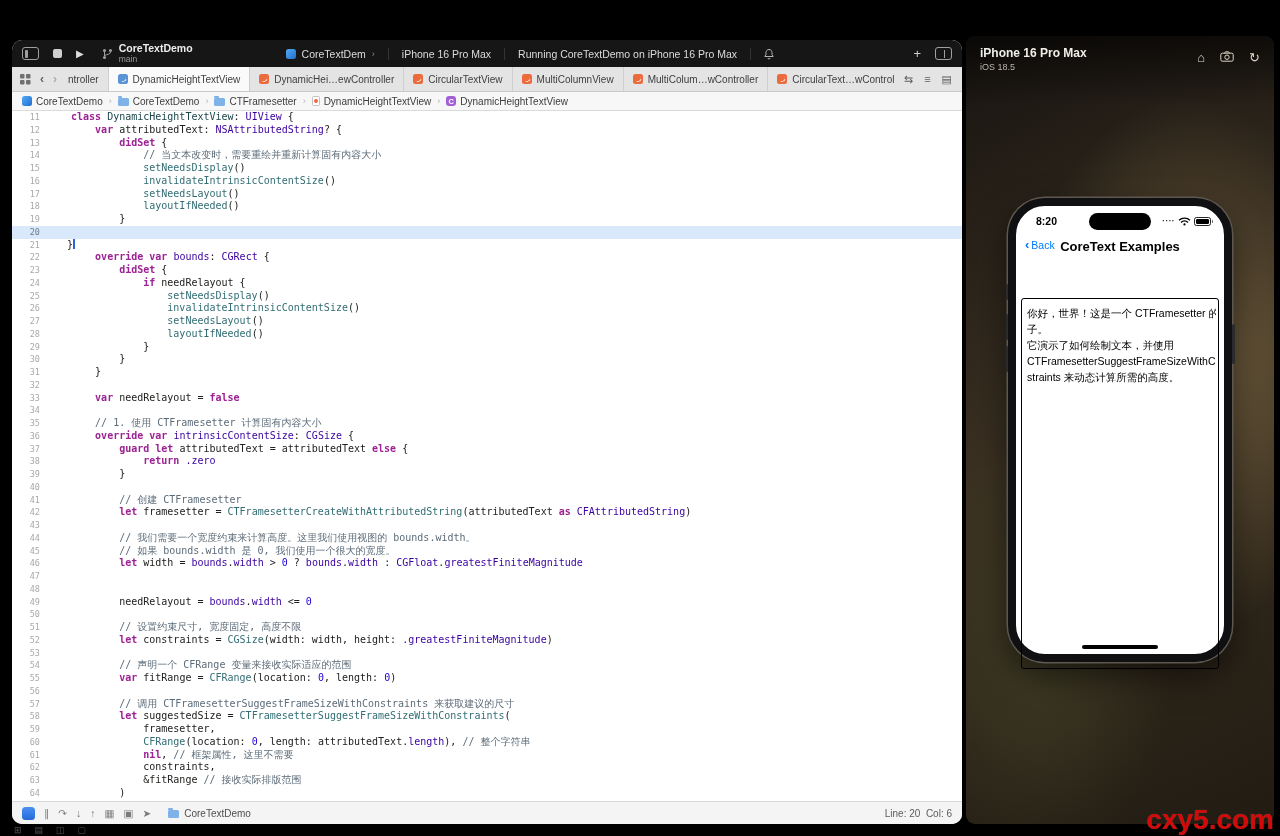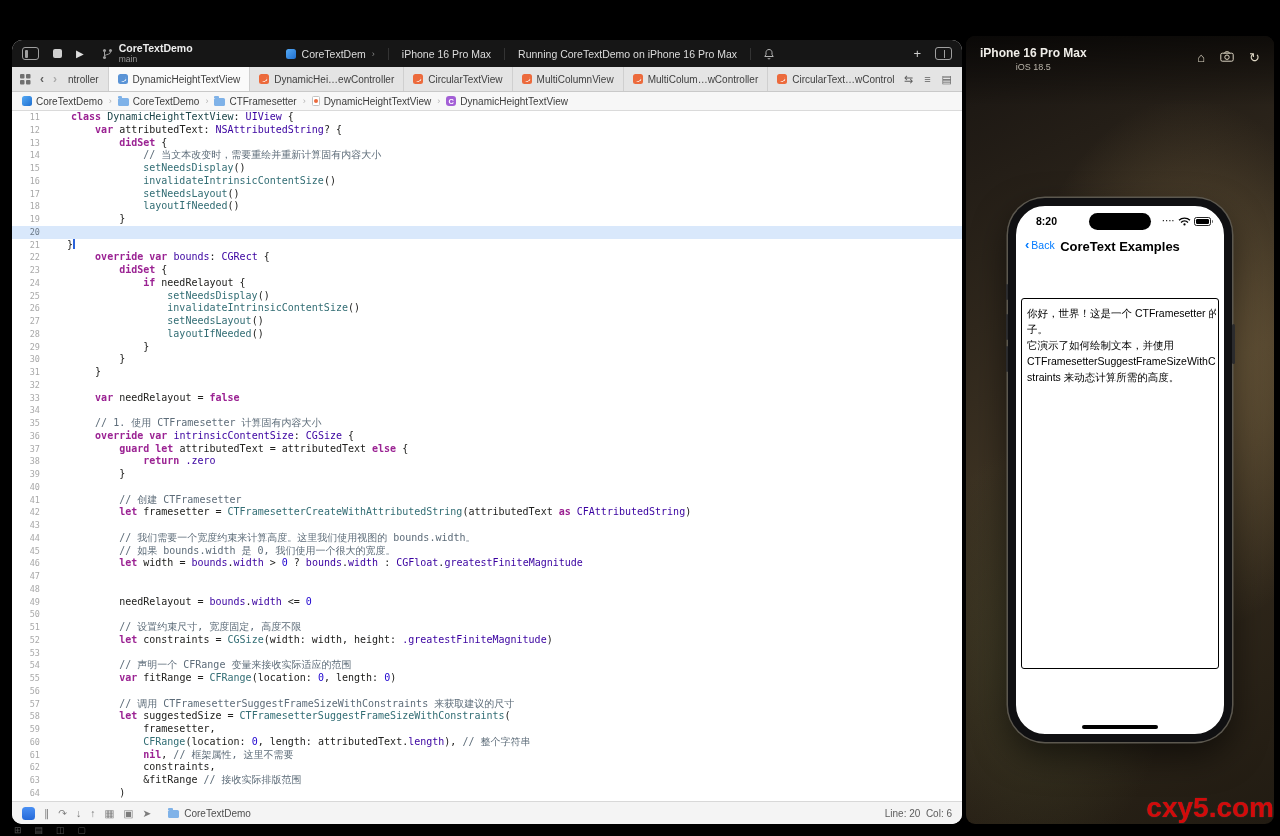--- a/index.html
+++ b/index.html
@@ -83,45 +83,45 @@
 
   
   .simpanel{position:absolute;left:966px;top:36px;width:308px;height:788px;border-radius:9px;overflow:hidden;
     background:
       radial-gradient(90% 55% at 72% 42%, rgba(171,142,92,.5), rgba(0,0,0,0) 62%),
       radial-gradient(70% 45% at 25% 78%, rgba(96,104,60,.3), rgba(0,0,0,0) 60%),
       linear-gradient(155deg,#181411 0%,#3b3122 48%,#211b12 100%);}
   .sim-head{position:absolute;top:0;left:0;right:0;height:70px;background:linear-gradient(180deg,rgba(0,0,0,.6),rgba(0,0,0,0));
             padding:10px 14px 0;display:flex;justify-content:space-between;align-items:flex-start;box-sizing:border-box;}
   .sim-dev{color:#f0eee9;font-size:12px;font-weight:700;}
-  .sim-os{color:#b9b4aa;font-size:9px;margin-top:2px;text-align:center;}
+  .sim-os{color:#b9b4aa;font-size:9px;margin-top:2px;}
   .sim-icons{display:flex;gap:15px;align-items:center;color:#ddd6c4;font-size:13px;margin-top:4px;}
 
-  .phone{position:absolute;left:42px;top:162px;width:224px;height:544px;box-sizing:border-box;background:#fff;
+  .phone{position:absolute;left:42px;top:162px;width:224px;height:464px;box-sizing:border-box;background:#fff;
          border:8px solid #101012;border-radius:37px;box-shadow:0 0 0 1.5px #5c584f, 0 14px 34px rgba(0,0,0,.55);}
   .sbtn{position:absolute;width:2.5px;background:#2b2b2d;border-radius:2px;}
   .island{position:absolute;top:7px;left:50%;transform:translateX(-50%);width:62px;height:17px;border-radius:9px;background:#000;}
   .ptime{position:absolute;top:9px;left:20px;font-size:10.5px;font-weight:700;color:#000;}
   .pstat{position:absolute;top:11px;right:13px;display:flex;align-items:center;gap:3px;}
   .dots{font-size:8px;font-weight:700;letter-spacing:.5px;color:#1a1a1a;margin-top:-3px;}
   .batt{width:17px;height:8.5px;border:1px solid rgba(0,0,0,.85);border-radius:2.5px;position:relative;box-sizing:border-box;}
   .batt::before{content:"";position:absolute;inset:.8px;background:#000;border-radius:1.2px;}
   .batt::after{content:"";position:absolute;right:-3.4px;top:1.8px;width:1.6px;height:3.4px;background:rgba(0,0,0,.6);border-radius:0 1px 1px 0;}
   .pnav{position:absolute;top:33px;left:0;right:0;height:16px;}
   .back{position:absolute;left:9px;top:0;color:#007aff;font-size:10.5px;display:flex;align-items:center;gap:2px;z-index:2;}
   .backchev{font-size:13px;font-weight:700;line-height:1;margin-top:-2px;}
   .ptitle{position:absolute;left:0;right:0;text-align:center;font-size:13px;font-weight:700;color:#000;}
   .tvbox{position:absolute;left:5px;right:5px;top:92px;height:371px;border:1.5px solid #000;border-radius:3px;
          padding:6px 2px 0 5px;overflow:hidden;box-sizing:border-box;}
   .tvbox div{font-size:10.5px;line-height:16px;color:#000;white-space:nowrap;overflow:hidden;}
   .homebar{position:absolute;bottom:5px;left:50%;transform:translateX(-50%);width:76px;height:4px;border-radius:2px;background:#000;}
 
   
   .dock{position:absolute;left:14px;bottom:1px;display:flex;gap:13px;color:#4f4f4f;font-size:9px;}
-  .watermark{position:absolute;right:6px;bottom:12px;font-size:28px;font-weight:800;color:#d20a0a;letter-spacing:0;
+  .watermark{position:absolute;right:6px;bottom:0;font-size:28px;font-weight:800;color:#d20a0a;letter-spacing:0;
              text-shadow:0 0 1px rgba(255,255,255,.25);}
 </style>
 </head>
 <body>
 
 <div class="stage">
 
   <div class="xwin">
 
     <div class="toolbar">

